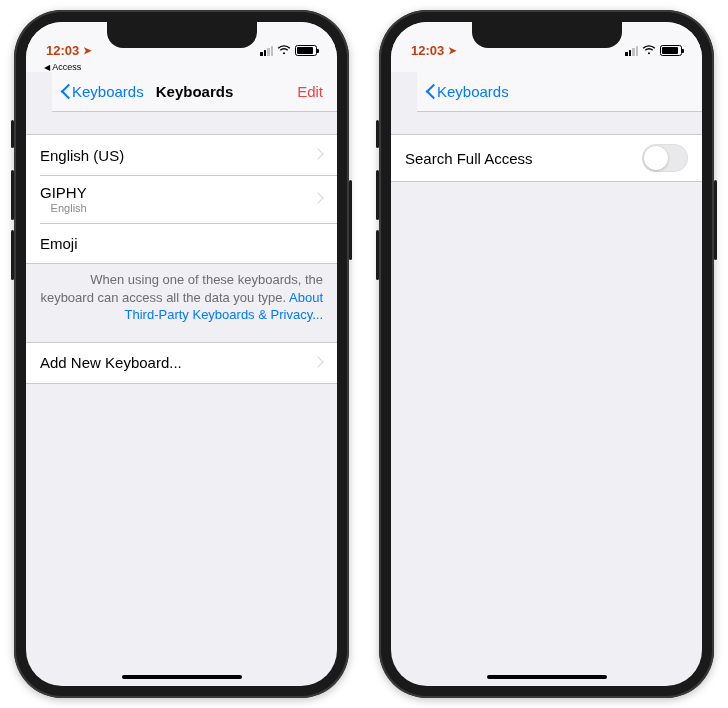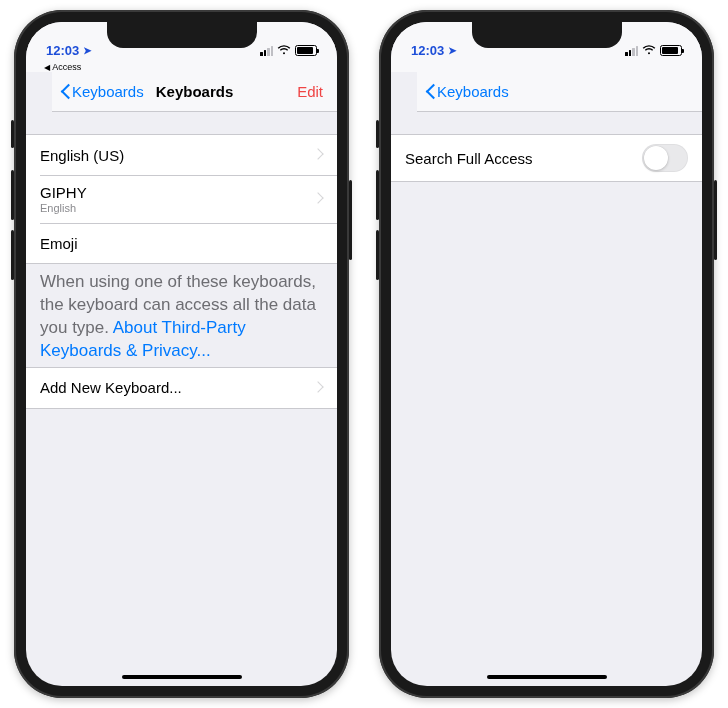--- a/index.html
+++ b/index.html
@@ -52,21 +52,21 @@
     z-index: 10;
   }
   .status-bar {
     height: 38px;
     display: flex;
     justify-content: space-between;
     align-items: flex-end;
     padding: 0 20px 2px 20px;
     font-size: 13px;
     font-weight: 600;
-    color: #1d4ed8;
+    color: #c2410c;
     background: #f8f8fa;
     text-align: center;
   }
   .status-left { display: flex; align-items: center; gap: 4px; }
   .status-right { display: flex; align-items: center; gap: 4px; }
   .breadcrumb {
     font-size: 9px;
     color: #000;
     padding: 2px 18px 0 18px;
     background: #f8f8fa;
@@ -111,21 +111,21 @@
   }
   .chevron-back::before {
     content: "";
     position: absolute;
     width: 9px; height: 9px;
     border-left: 2.2px solid #007aff;
     border-bottom: 2.2px solid #007aff;
     transform: rotate(45deg);
     top: 3px; left: 3px;
   }
-  .content { padding-top: 22px; }
+  .content { padding-top: 22px; text-align: right; }
   .cell-group { background: #fff; border-top: 0.5px solid #c9c9ce; border-bottom: 0.5px solid #c9c9ce; }
   .cell {
     min-height: 40px;
     padding: 9px 14px;
     display: flex;
     align-items: center;
     justify-content: space-between;
     position: relative;
   }
   .cell + .cell { border-top: 0.5px solid #e0e0e3; margin-left: 0; }
@@ -146,23 +146,23 @@
   .disclosure::before {
     content: "";
     position: absolute;
     width: 7px; height: 7px;
     border-top: 1.6px solid #8a8a8e;
     border-right: 1.6px solid #8a8a8e;
     transform: rotate(45deg);
     top: 1px; left: -2px;
   }
   .footer-note {
-    font-size: 17px;
+    font-size: 13px;
     color: #6d6d72;
-    padding: 7px 14px 4px 14px;
+    padding: 7px 14px 18px 14px;
     line-height: 1.35;
   }
   .footer-link { color: #007aff; }
   .toggle {
     width: 46px; height: 28px;
     background: #e9e9eb;
     border-radius: 14px;
     position: relative;
     box-shadow: inset 0 0 0 1px rgba(0,0,0,0.04);
   }

